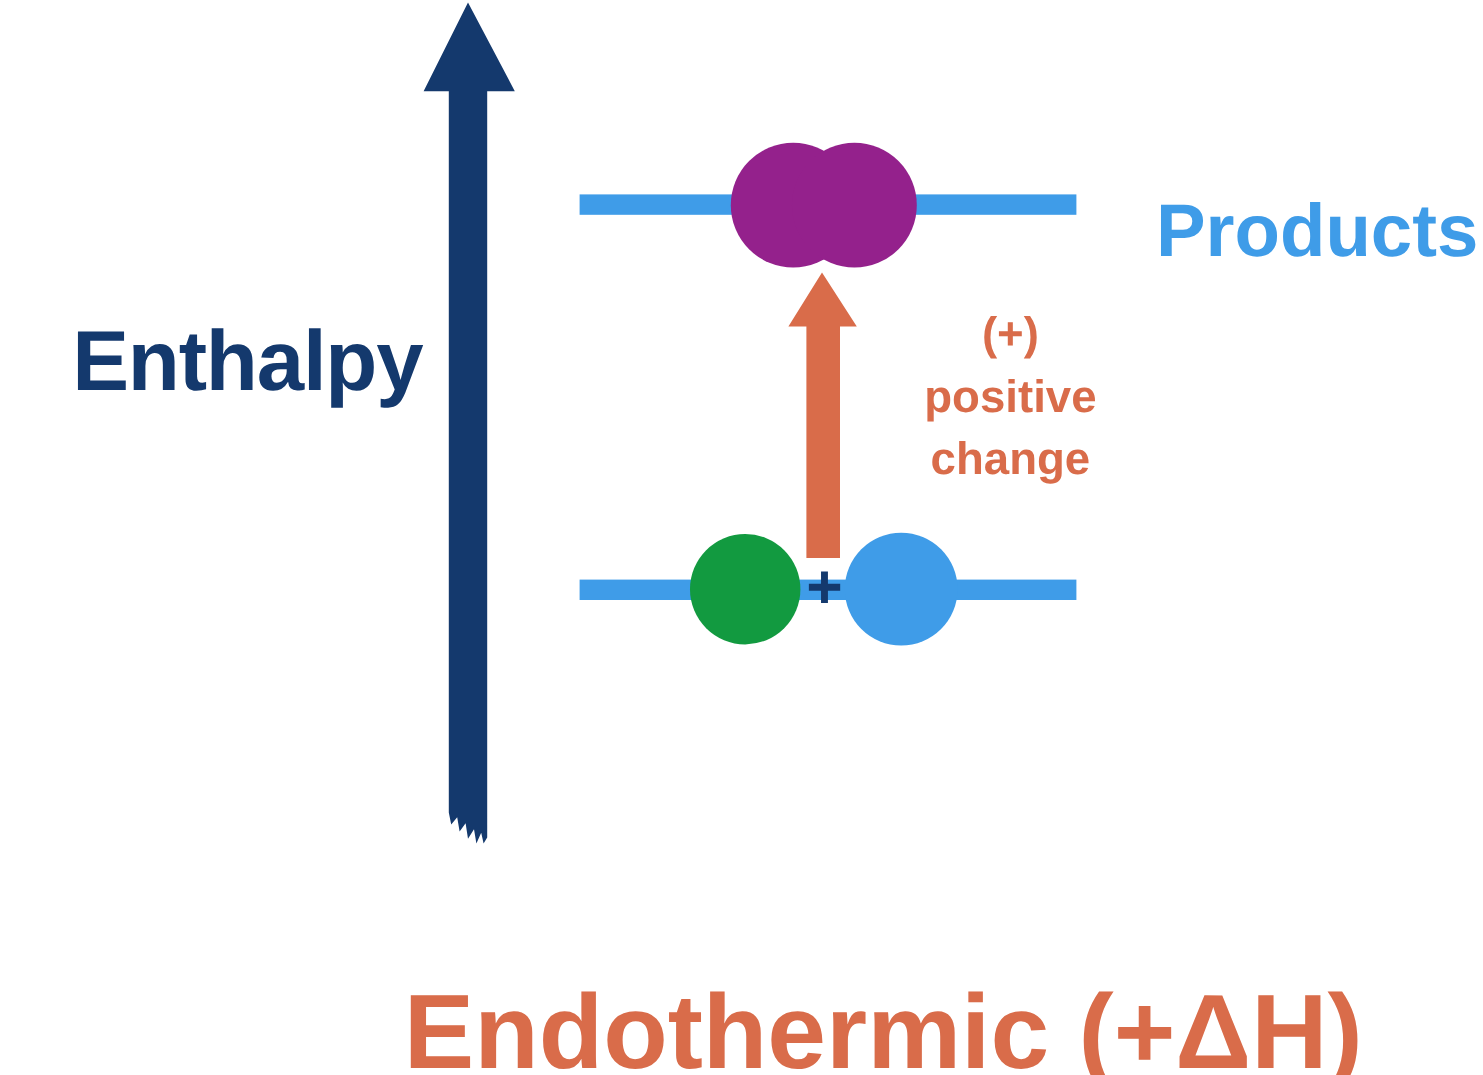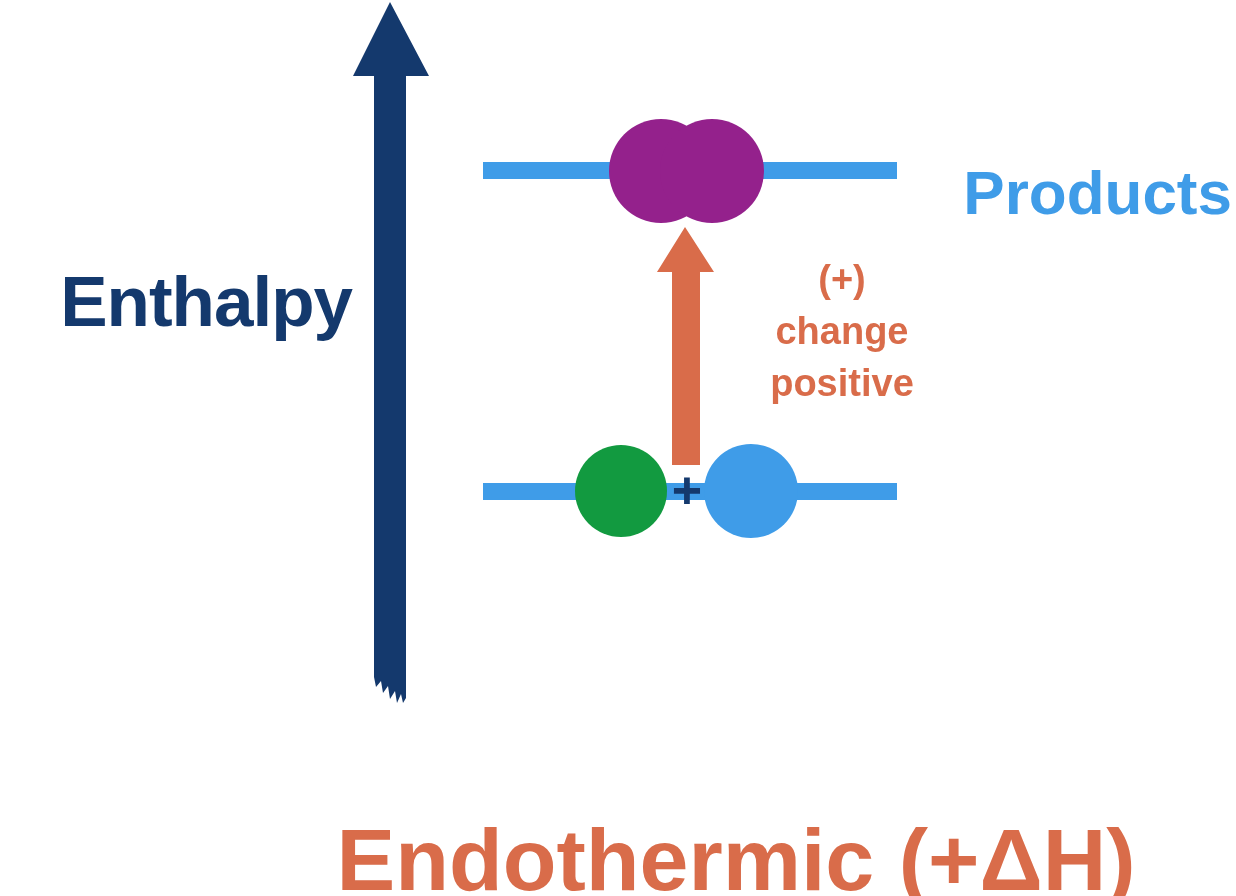--- a/index.html
+++ b/index.html
@@ -99,19 +99,19 @@
   </svg>
 
   <div class="txt enthalpy-label">Enthalpy</div>
 
   <div class="txt level-label products-label">Products</div>
 
   <div class="txt plus-sign">+</div>
 
   <div class="txt annotation">
     <div>(+)</div>
+    <div>positive</div>
     <div>change</div>
-    <div>positive</div>
   </div>
 
   <div class="txt title-label">Endothermic (+ΔH)</div>
 
 </div>
 
 </body></html>

